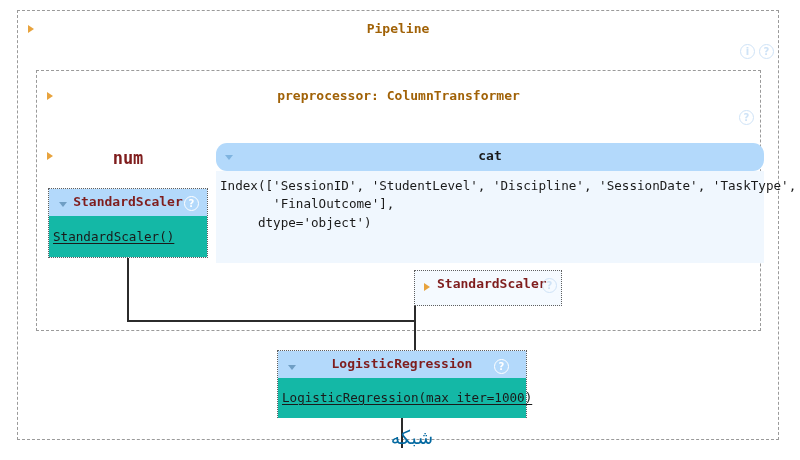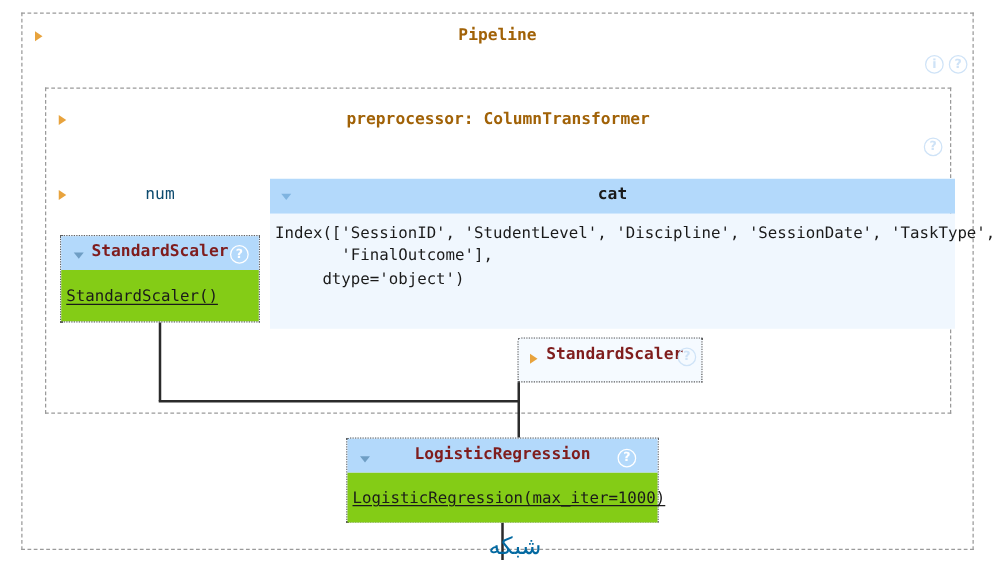--- a/index.html
+++ b/index.html
@@ -94,23 +94,23 @@
   #icon-pipeline-info { left: 740px; top: 44px; }
   #icon-pipeline-help { left: 759px; top: 44px; }
   #icon-preproc-help  { left: 739px; top: 110px; }
   #icon-scaler-help   { left: 184px; top: 196px; }
   #icon-ohe-help      { left: 542px; top: 278px; }
   #icon-logreg-help   { left: 494px; top: 359px; }
 
   
   .col-label {
     position: absolute;
-    font-size: 13px;
-    font-weight: normal;
-    color: #0c4a6e;
+    font-size: 17px;
+    font-weight: bold;
+    color: #7f1d1d;
     text-align: center;
     white-space: nowrap;
   }
   #num-label { left: 48px;  top: 148px; width: 160px; }
 
   
   #cat-panel {
     position: absolute;
     left: 216px;
     top: 143px;
@@ -118,20 +118,21 @@
     height: 120px;
     box-sizing: border-box;
   }
   #cat-header {
     position: absolute;
     left: 0; top: 0;
     width: 548px;
     height: 28px;
     background: #b3d9fb;
     box-sizing: border-box;
+    border-radius: 11px;
   }
   #cat-header-text {
     position: absolute;
     left: 0; top: 5px;
     width: 548px;
     text-align: center;
     font-size: 13px;
     font-weight: bold;
     color: #1a1a1a;
   }
@@ -174,21 +175,21 @@
     width: 100%;
     text-align: center;
     font-size: 13px;
     font-weight: bold;
     color: #7f1d1d;
     white-space: nowrap;
   }
   .est-body {
     box-sizing: border-box;
     padding: 4px 2px 4px 4px;
-    background: #84cc16;
+    background: #14b8a6;
     font-size: 12.6px;
     color: #1a1a1a;
     white-space: nowrap;
     text-decoration: underline;
     text-underline-offset: 2px;
   }
 
   #scaler-box  { left: 48px;  top: 188px; width: 160px; height: 70px; }
   #scaler-box .est-body { height: 41px; line-height: 33px; }
 

